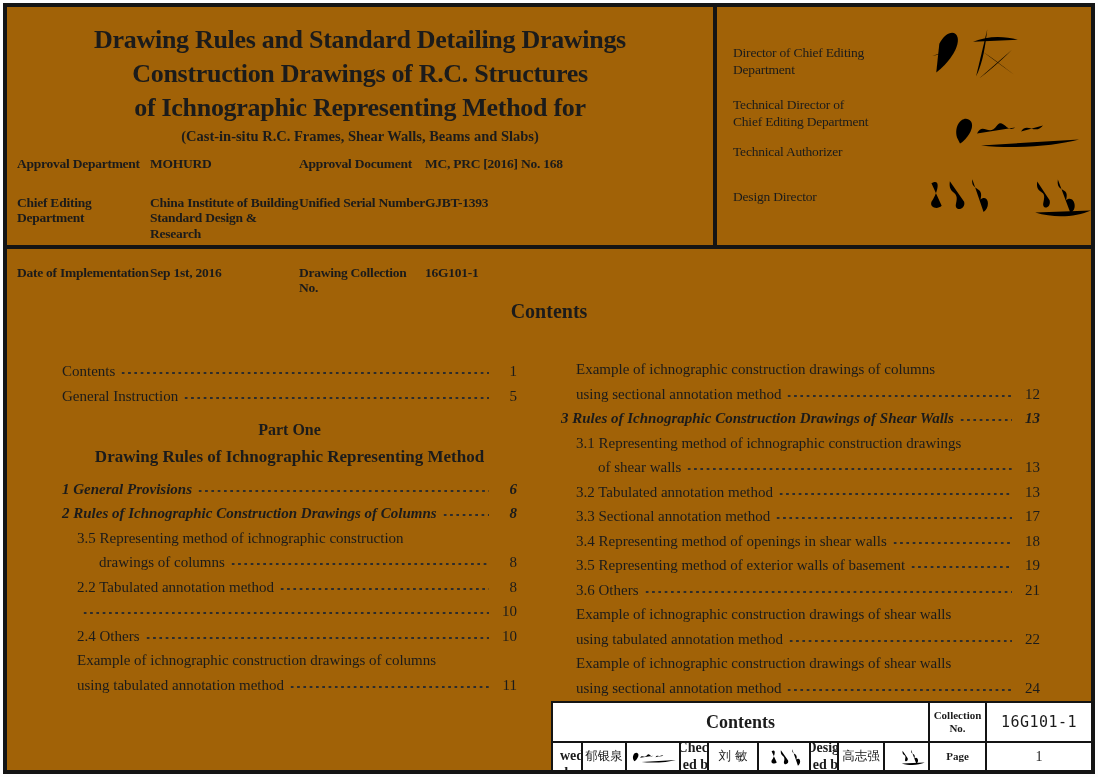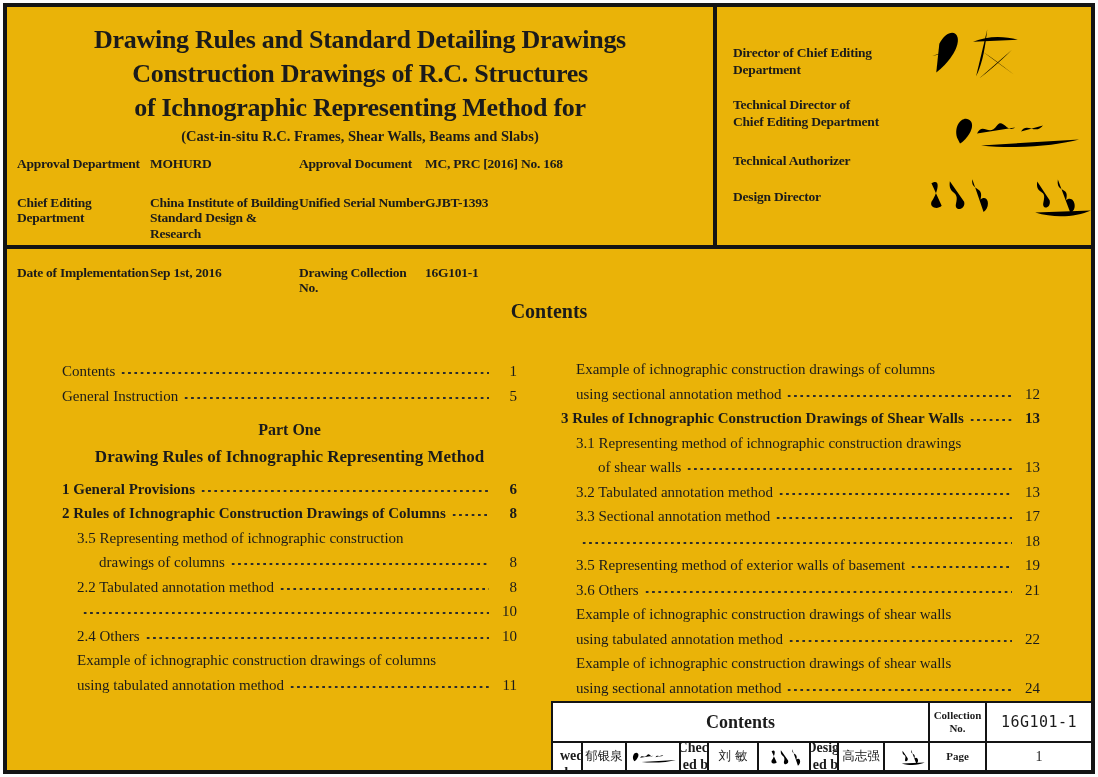--- a/index.html
+++ b/index.html
@@ -1,40 +1,40 @@
 <!DOCTYPE html>
 <html><head>
 <meta charset="utf-8">
 <style>
   html,body{margin:0;padding:0;}
   body{width:1098px;height:777px;background:#fdfdfd;font-family:"Liberation Serif","DejaVu Serif",serif;color:#1b1b1b;position:relative;overflow:hidden;}
-  .page{position:absolute;left:3px;top:3px;width:1092px;height:771px;border:4px solid #141414;box-sizing:border-box;background:#eab308;}
+  .page{position:absolute;left:3px;top:3px;width:1092px;height:771px;border:4px solid #141414;box-sizing:border-box;background:#a16207;}
 
   
   .top{position:absolute;left:0;top:0;width:100%;height:238px;border-bottom:4px solid #141414;}
   .top-left{position:absolute;left:0;top:0;width:706px;height:238px;}
   .doc-title{margin:16px 0 0 0;text-align:center;font-size:26px;font-weight:bold;line-height:34px;letter-spacing:-0.3px;}
   .doc-subtitle{text-align:center;font-size:14.5px;font-weight:bold;margin-top:3px;}
   .info-grid{display:grid;grid-template-columns:133px 149px 126px auto;row-gap:23px;margin:11px 0 0 10px;font-size:13.5px;font-weight:bold;line-height:1.16;letter-spacing:-0.25px;}
   .info-grid span{white-space:pre-line;}
   .top-right{position:absolute;left:706px;top:0;right:0;height:238px;border-left:4px solid #141414;}
-  .sig-label{position:absolute;left:16px;font-size:13.5px;font-weight:bold;line-height:17px;white-space:pre-line;letter-spacing:-0.2px;}
+  .sig-label{position:absolute;left:16px;font-size:13.5px;font-weight:normal;line-height:17px;white-space:pre-line;letter-spacing:-0.2px;}
   .sig{position:absolute;}
 
   
   .contents-heading{position:absolute;top:293px;left:0;width:100%;text-align:center;font-size:20px;font-weight:bold;margin:0;}
   .toc{position:absolute;font-size:15px;line-height:24.5px;}
   .toc-left{left:55px;top:352px;width:455px;}
   .toc-right{left:554px;top:350px;width:479px;}
   .toc-row{display:flex;align-items:baseline;}
   .toc-text{white-space:nowrap;}
   .ind0{padding-left:0;}
   .ind1{padding-left:15px;}
   .ind2{padding-left:37px;}
-  .b{font-weight:bold;}
+  .b{font-weight:bold;font-style:italic;}
   .toc-head{text-align:center;font-weight:bold;}
   .toc-head.h1{font-size:16px;margin-top:10px;}
   .toc-head.h2{font-size:17px;line-height:28px;margin-bottom:6px;}
   .leader{flex:1 1 auto;min-width:0;margin:0 6px 0 5px;align-self:stretch;
     background:radial-gradient(circle,#2c2c2c 1.05px,rgba(0,0,0,0) 1.35px) left 62%/6.3px 6.3px repeat-x;}
   .pagenum{min-width:22px;text-align:right;}
 
   
   .tblock{position:absolute;right:0;bottom:0;width:540px;height:69px;background:#141414;box-sizing:border-box;
     display:grid;grid-template-columns:28px 42px 52px 26px 48px 50px 26px 44px 43px 55px 1fr;
@@ -110,21 +110,21 @@
         <span>Drawing Collection No.</span>
         <span>16G101-1</span>
       </div>
     </div>
 
     <div class="top-right">
       <div class="sig-label" style="top:37px">Director of Chief Editing
 Department</div>
       <div class="sig-label" style="top:89px">Technical Director of
 Chief Editing Department</div>
-      <div class="sig-label" style="top:145px">Technical Authorizer</div>
+      <div class="sig-label" style="top:136px">Technical Authorizer</div>
       <div class="sig-label" style="top:181px">Design Director</div>
 
       <svg class="sig" style="left:206px;top:14px;width:102px;height:64px" viewBox="0 0 100 62">
           <use href="#sg1" xlink:href="#sg1"></use>
         </svg>
       <svg class="sig" style="left:228px;top:100px;width:140px;height:46px" viewBox="0 0 140 45">
           <use href="#sg2" xlink:href="#sg2"></use>
         </svg>
       <svg class="sig" style="left:203px;top:164px;width:74px;height:46px" viewBox="0 0 72 45">
           <use href="#sg3" xlink:href="#sg3"></use>
@@ -216,20 +216,21 @@
         <span class="toc-text">3.2 Tabulated annotation method</span>
         <span class="leader"></span>
         <span class="pagenum">13</span>
       </div>
       <div class="toc-row ind1">
         <span class="toc-text">3.3 Sectional annotation method</span>
         <span class="leader"></span>
         <span class="pagenum">17</span>
       </div>
       <div class="toc-row ind1">
+        <span class="toc-text">3.4 Representing method of openings in shear walls</span>
         <span class="leader"></span>
         <span class="pagenum">18</span>
       </div>
       <div class="toc-row ind1">
         <span class="toc-text">3.5 Representing method of exterior walls of basement</span>
         <span class="leader"></span>
         <span class="pagenum">19</span>
       </div>
       <div class="toc-row ind1">
         <span class="toc-text">3.6 Others</span>

